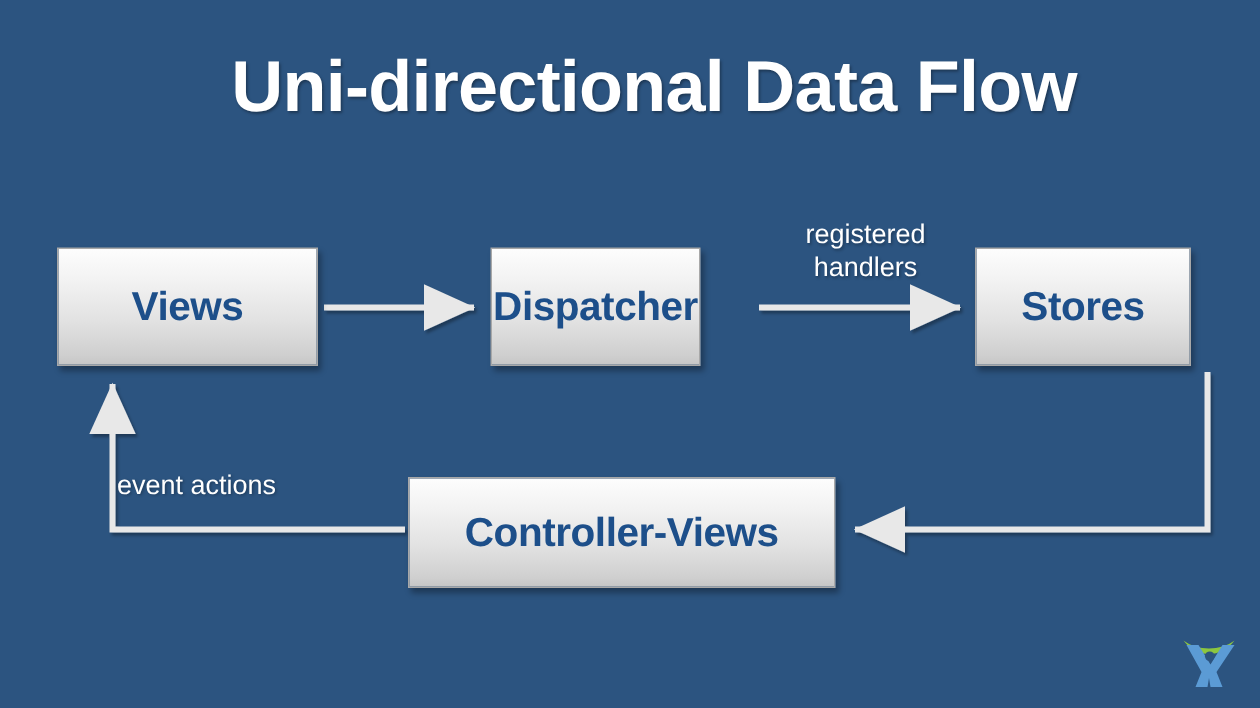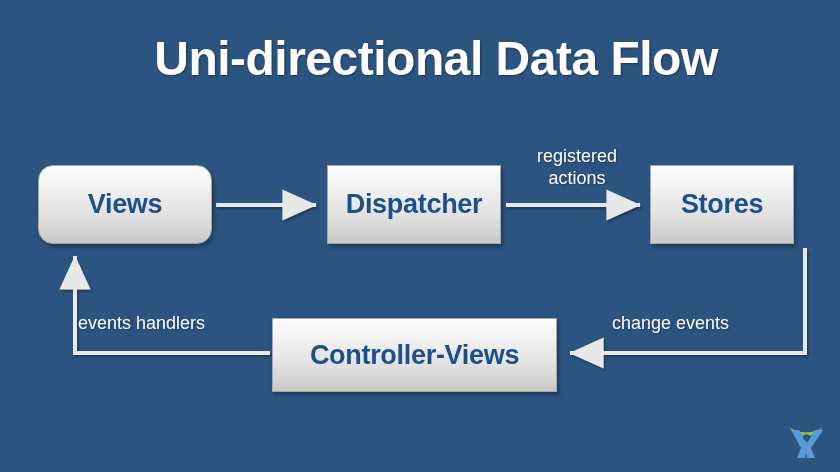--- a/index.html
+++ b/index.html
@@ -48,22 +48,22 @@
     justify-content: center;
   }
   .node .label {
     color: #1d4f8a;
     font-weight: bold;
     font-size: 27px;
     letter-spacing: -0.3px;
     white-space: nowrap;
   }
 
-  #node-views      { left: 38px;  top: 165px; width: 174px; height: 79px; border-radius: 15px; }
-  #node-dispatcher { left: 327px; top: 165px; width: 174px; height: 79px; }
+  #node-views      { left: 38px;  top: 165px; width: 174px; height: 79px; }
+  #node-dispatcher { left: 327px; top: 165px; width: 140px; height: 79px; }
   #node-stores     { left: 650px; top: 165px; width: 144px; height: 79px; }
   #node-controller { left: 272px; top: 318px; width: 285px; height: 74px; }
 
   
   .edge-label {
     position: absolute;
     color: #ffffff;
     font-size: 18px;
     line-height: 22px;
     text-align: center;
@@ -137,23 +137,22 @@
 
   <div class="node" id="node-stores">
     <span class="label">Stores</span>
   </div>
 
   <div class="node" id="node-controller">
     <span class="label">Controller-Views</span>
   </div>
 
   <div class="edge-label" id="label-registered-cb">registered
-actions</div>
-  <div class="edge-label" id="label-change-events">change events</div>
-  <div class="edge-label" id="label-event-handlers">events handlers</div>
+handlers</div>
+  <div class="edge-label" id="label-event-handlers">event actions</div>
 
   <svg id="logo" viewBox="0 0 52 52" xmlns="http://www.w3.org/2000/svg">
     <path d="M9,13 C18,25 34,25 43,13 C34,20 18,20 9,13 Z" fill="#8cc63f"></path>
     <path d="M11,16 L19,16 L27,29 L35,16 L43,16 L31,34 L35,44 L27,44 L26,38 L25,44 L17,44 L21,34 Z" fill="#5b9bd5"></path>
     <circle cx="26.5" cy="23.5" r="3.2" fill="#2c5480"></circle>
   </svg>
 
 </div>
 
 </body></html>

